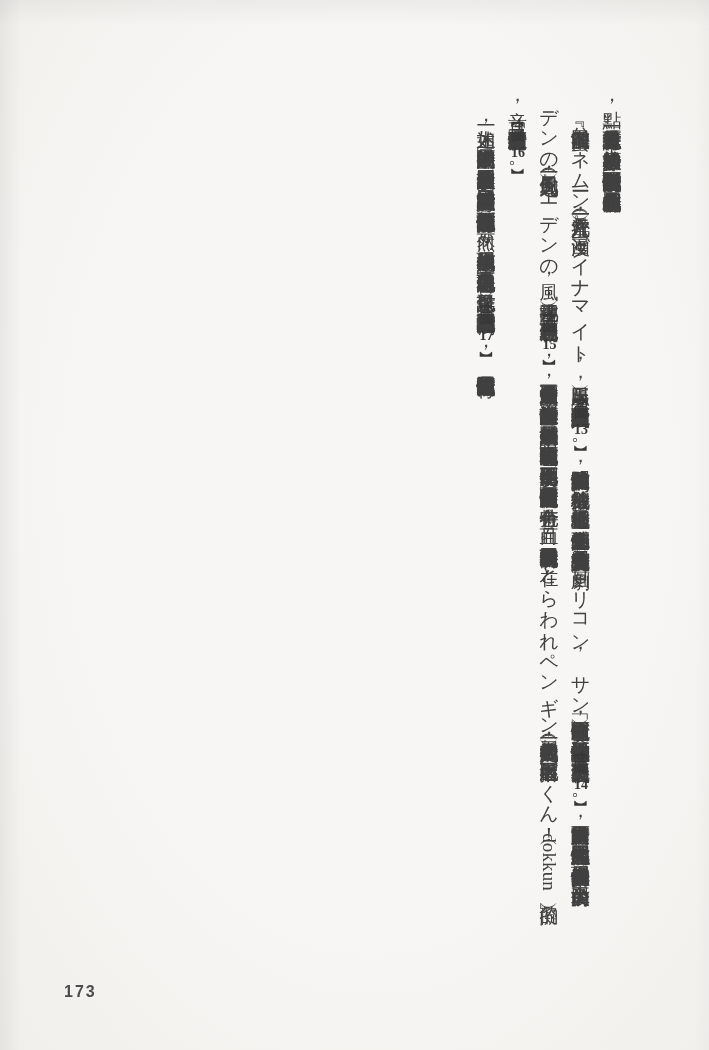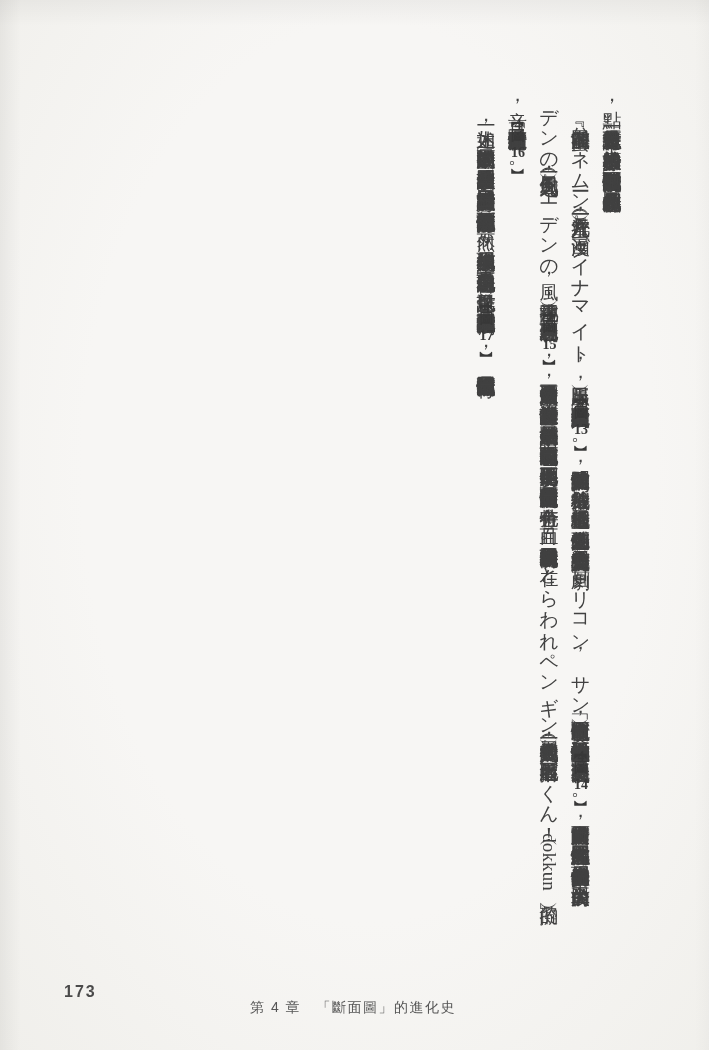--- a/index.html
+++ b/index.html
@@ -82,15 +82,14 @@
 <div class="page">
 
   <div class="body-text">
       <p>點，曾經每月有超過一百冊雜誌上市。由於筆者手邊的樣本數很少，所以無法討論「斷面圖」表現在色情劇畫整體的擴散情況，因此只介紹幾個較有特色的例子。</p>
       <p class="indent">在富田茂的『淫蜜ハネムーン（淫蜜蜜月）』（一九八一，漫画ダイナマイト，辰巳出版），曾使用「斷面圖」描繪跳蛋插入陰道的過程<span class="figref">【圖<span class="tcy">4</span><span class="tcy">-</span><span class="tcy">13</span>】</span>。雖然是偏向說明性質的描寫，卻特地分成數格，仔細地畫出了整個過程，令人感受到其中的色情。還有中島史雄的『雪少女傳說』（一九八二，劇画ロリコン，サン出版）中也有使用「性交斷面圖」，不過無論女性或男性的性器官都畫得十分模糊，更接近「透視圖」的表現<span class="figref">【圖<span class="tcy">4</span><span class="tcy">-</span><span class="tcy">14</span>】</span>。由於是貫通處女膜的斷面圖，因此男性性器的周圍畫有血絲，用來表現身為處子的少女體內發生的情況。至於前田俊夫的『エデンの風（伊甸之風）』（一九九〇，エデンの風，小池書院）裡，也可看到相同的表現<span class="figref">【圖<span class="tcy">4</span><span class="tcy">-</span><span class="tcy">15</span>】</span>，不過體內所畫的不是血液而是愛液，用於告訴讀者女性對愛撫很有感覺。另外雖然不屬於劇畫的譜系，但森山塔的作品中也有出現「斷面圖」。他的手法不是從正側面切開，而是用立體視角描寫插入時情況的「透視斷面圖」，十分有特色；而且，還在相對很早的時期就使用了體內射精的表現。在『とらわれペンギン（被橫刀奪愛的企鵝）』（一九八六，辰巳出版）中搭配「どくん！（dokkun）」的擬音，描繪了在女性陰道內射精的「透視斷面圖」<span class="figref">【圖<span class="tcy">4</span><span class="tcy">-</span><span class="tcy">16</span>】</span>。</p>
       <p class="indent">一如上述，早期成人漫畫中的「斷面圖」，多是用來說明人體內發生了什麼事，同時讓讀者了解男女雙方的狀態和行為的過程，被作家們認為是一種可勾起讀者性方面情感的表現。然而，這種表現使用的頻率很低，而且也不是普遍「記號化」的表現。一般雜誌也是，儘管也能找到有如五藤加純那種用來表現滑稽感的描寫<span class="figref">【圖<span class="tcy">4</span><span class="tcy">-</span><span class="tcy">17</span>】</span>，或是水無月十三那種性教育式的性器斷面圖</p>
     </div>
 
   <div class="footer-pagenum">173</div>
 
-  <div class="footer-chapter">第 4 章　「斷面圖」的進化史</div>
 
 </div>
 
 </body></html>

